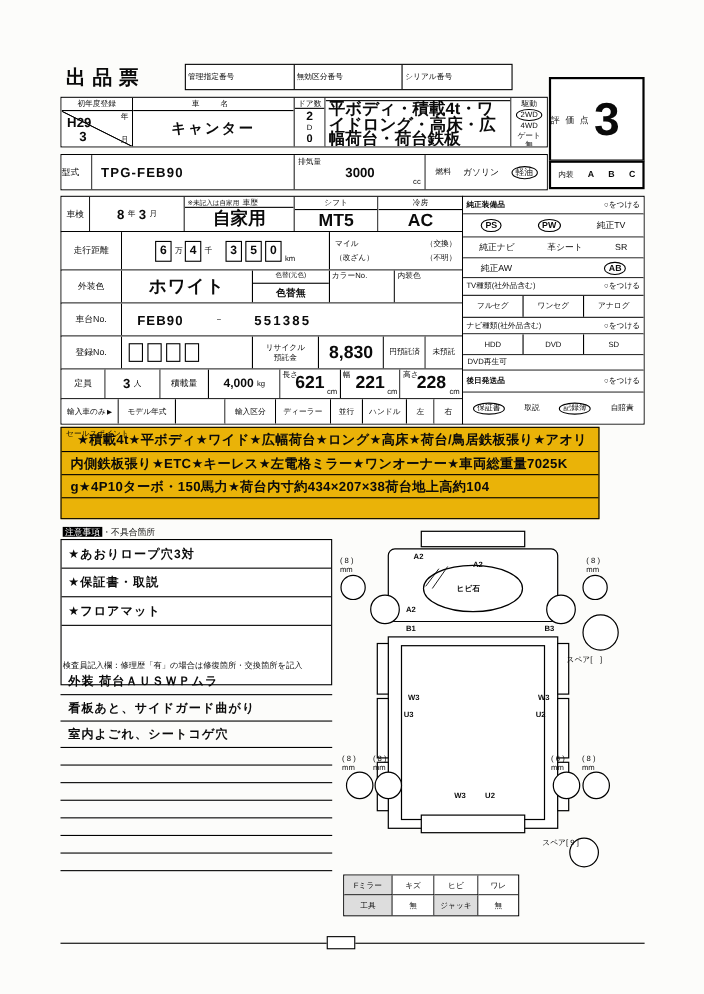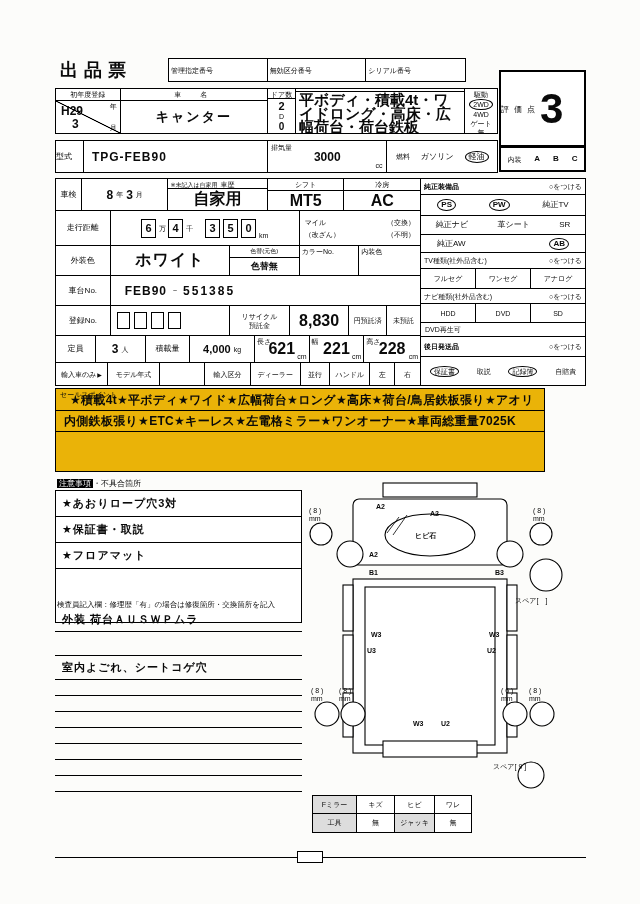--- a/index.html
+++ b/index.html
@@ -186,21 +186,21 @@
     </div>
     <div class="c last" style="width:61px">
       <span class="lab">内装色</span>
     </div>
   </div>
 
   <div class="row" style="left:55px;top:275px;width:366px;height:31px">
     <div class="c" style="width:55px;justify-content:center">
       <div class="sm" style="text-align:center">車台No.</div>
     </div>
-    <div class="c last" style="width:311px;flex-direction:row;align-items:center;gap:4px;padding-left:14px">
+    <div class="c last" style="width:311px;flex-direction:row;align-items:center;gap:28px;padding-left:14px">
       <span class="b" style="font-size:12px;letter-spacing:1px">FEB90</span>
       <span class="sm">－</span>
       <span class="b" style="font-size:12px;letter-spacing:2px">551385</span>
     </div>
   </div>
 
   <div class="row" style="left:55px;top:305px;width:366px;height:31px">
     <div class="c" style="width:55px;justify-content:center">
       <div class="sm" style="text-align:center">登録No.</div>
     </div>
@@ -353,20 +353,23 @@
   </div>
 
   <div class="abs" style="left:55px;top:388px;width:490px;height:84px;border:1px solid #000;background:#eab308">
     <div style="position:relative;height:22px;border-bottom:1px solid #000">
       <span class="lab abs" style="top:0;left:2px">セールスポイント</span>
       <div class="sales-line abs" style="left:14px;bottom:1px">★積載4t★平ボディ★ワイド★広幅荷台★ロング★高床★荷台/鳥居鉄板張り★アオリ</div>
     </div>
     <div style="height:21px;border-bottom:1px solid #000;display:flex;align-items:center;padding-left:8px">
       <span class="sales-line">内側鉄板張り★ETC★キーレス★左電格ミラー★ワンオーナー★車両総重量7025K</span>
     </div>
+    <div style="height:21px;border-bottom:1px solid #000;display:flex;align-items:center;padding-left:8px">
+      <span class="sales-line">g★4P10ターボ・150馬力★荷台内寸約434×207×38荷台地上高約104</span>
+    </div>
     <div style="height:18px"></div>
   </div>
 
   <div class="abs" style="left:57px;top:478px;font-size:8px">
     <span class="hl">注意事項</span><span>・不具合箇所</span>
   </div>
   <div class="abs" style="left:55px;top:490px;width:247px;height:133px;border:1px solid #000;background:#fff">
     <div class="note-row">
         <span class="b" style="font-size:11px;padding-left:6px;letter-spacing:1px">★あおりロープ穴3対</span>
       </div>
@@ -375,20 +378,21 @@
       </div>
     <div class="note-row">
         <span class="b" style="font-size:11px;padding-left:6px;letter-spacing:1px">★フロアマット</span>
       </div>
     <div style="height:25px"></div>
   </div>
 
   <div class="abs" style="left:57px;top:600px;font-size:7.5px;white-space:nowrap">検査員記入欄：修理歴「有」の場合は修復箇所・交換箇所を記入</div>
   <div class="abs b" style="left:62px;top:612px;font-size:11px;letter-spacing:1px">外装 荷台ＡＵＳＷＰムラ</div>
   <div class="hline" style="left:55px;top:631px;width:247px"></div>
+  <div class="abs b" style="left:62px;top:636px;font-size:11px;letter-spacing:1px">看板あと、サイドガード曲がり</div>
   <div class="hline" style="left:55px;top:655px;width:247px"></div>
   <div class="abs b" style="left:62px;top:660px;font-size:11px;letter-spacing:1px">室内よごれ、シートコゲ穴</div>
   <div class="hline" style="left:55px;top:679px;width:247px"></div>
   <div class="hline" style="left:55px;top:695px;width:247px"></div>
   <div class="hline" style="left:55px;top:711px;width:247px"></div>
   <div class="hline" style="left:55px;top:727px;width:247px"></div>
   <div class="hline" style="left:55px;top:743px;width:247px"></div>
   <div class="hline" style="left:55px;top:759px;width:247px"></div>
   <div class="hline" style="left:55px;top:775px;width:247px"></div>
   <div class="hline" style="left:55px;top:791px;width:247px"></div>

